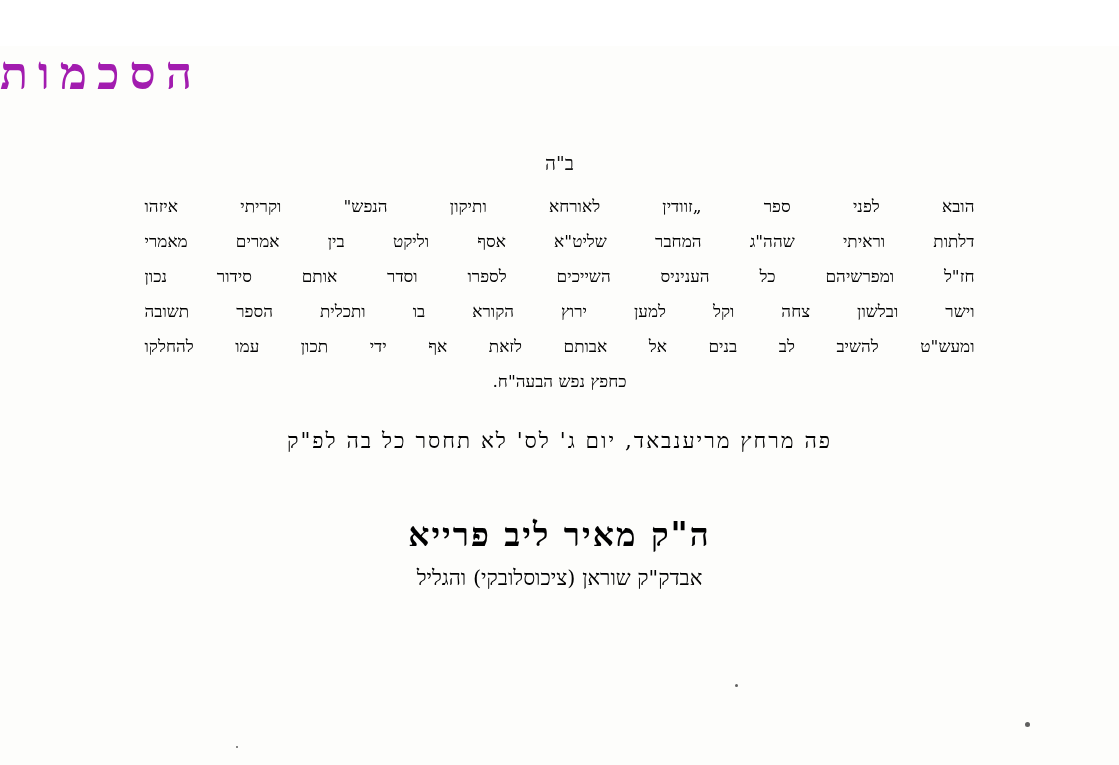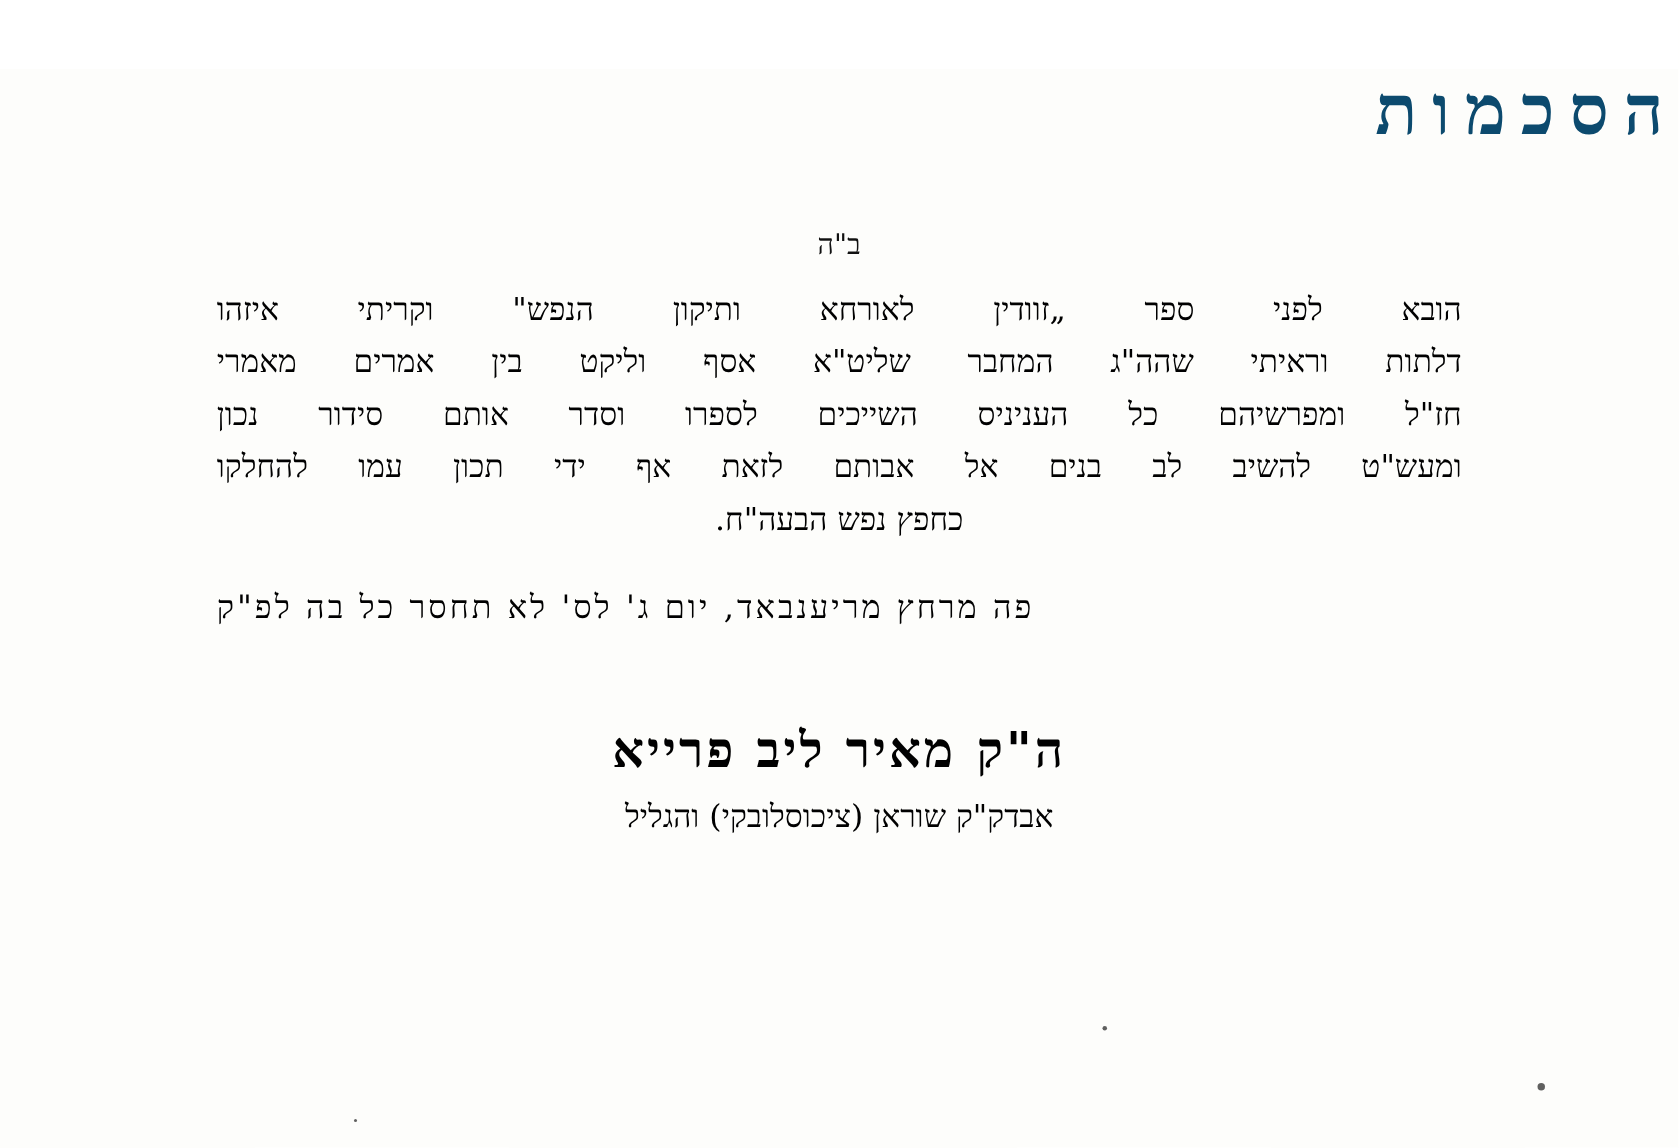--- a/index.html
+++ b/index.html
@@ -17,27 +17,27 @@
   .page {
     position: relative;
     width: 1119px;
     height: 765px;
     background: #fdfdfb;
     box-sizing: border-box;
     padding: 0;
   }
   
   .title {
-    text-align: right;
+    text-align: left;
     font-family: "DejaVu Serif", "Liberation Serif", serif;
     font-weight: 700;
     font-size: 46px;
     letter-spacing: 10px;
     margin-top: 46px;
-    color: #0c4a6e;
+    color: #a21caf;
     direction: rtl;
     unicode-bidi: isolate;
   }
   
   .bh {
     text-align: center;
     font-family: "DejaVu Serif", "Liberation Serif", serif;
     font-size: 19px;
     margin-top: 52px;
     color: #111;
@@ -46,41 +46,41 @@
   }
   
   .body-block {
     width: 830px;
     margin: 14px auto 0 auto;
     direction: rtl;
     unicode-bidi: isolate;
     text-align: justify;
     text-align-last: justify;
     font-family: "DejaVu Serif", "Liberation Serif", serif;
-    font-size: 21px;
+    font-size: 17px;
     line-height: 35px;
     color: #000;
   }
   .body-block .line {
     display: block;
     text-align: justify;
     text-align-last: justify;
     white-space: nowrap;
   }
   .body-block .line.last {
     text-align-last: center;
     text-align: center;
   }
   
   .placeline {
     width: 830px;
     margin: 26px auto 14px auto;
     direction: rtl;
     unicode-bidi: isolate;
-    text-align: left;
+    text-align: center;
     font-family: "DejaVu Serif", "Liberation Serif", serif;
     font-size: 21.5px;
     line-height: 32px;
     color: #000;
   }
   .placeline .stretched {
     letter-spacing: 2px;
   }
   
   .signature {
@@ -116,20 +116,21 @@
 <div class="page">
 
   <h1 class="title">הסכמות</h1>
 
   <div class="bh">ב"ה</div>
 
   <div class="body-block">
     <span class="line">הובא לפני ספר „זוודין לאורחא ותיקון הנפש" וקריתי איזהו</span>
     <span class="line">דלתות וראיתי שהה"ג המחבר שליט"א אסף וליקט בין אמרים מאמרי</span>
     <span class="line">חז"ל ומפרשיהם כל העניניס השייכים לספרו וסדר אותם סידור נכון</span>
+    <span class="line">וישר ובלשון צחה וקל למען ירוץ הקורא בו ותכלית הספר תשובה</span>
     <span class="line">ומעש"ט להשיב לב בנים אל אבותם לזאת אף ידי תכון עמו להחלקו</span>
     <span class="line last">כחפץ נפש הבעה"ח.</span>
   </div>
 
   <div class="placeline">
     <span class="stretched">פה מרחץ מריענבאד, יום ג' לס' לא תחסר כל בה לפ"ק</span>
   </div>
 
   <div class="signature">
     <div class="name">ה"ק מאיר ליב פרייא</div>

